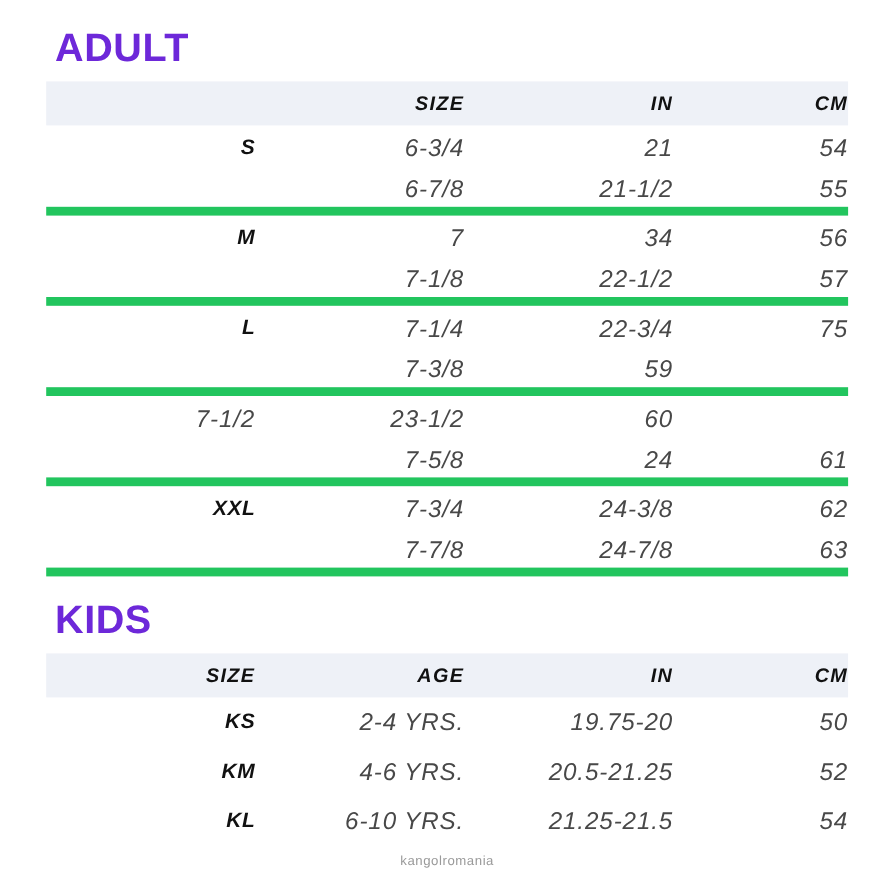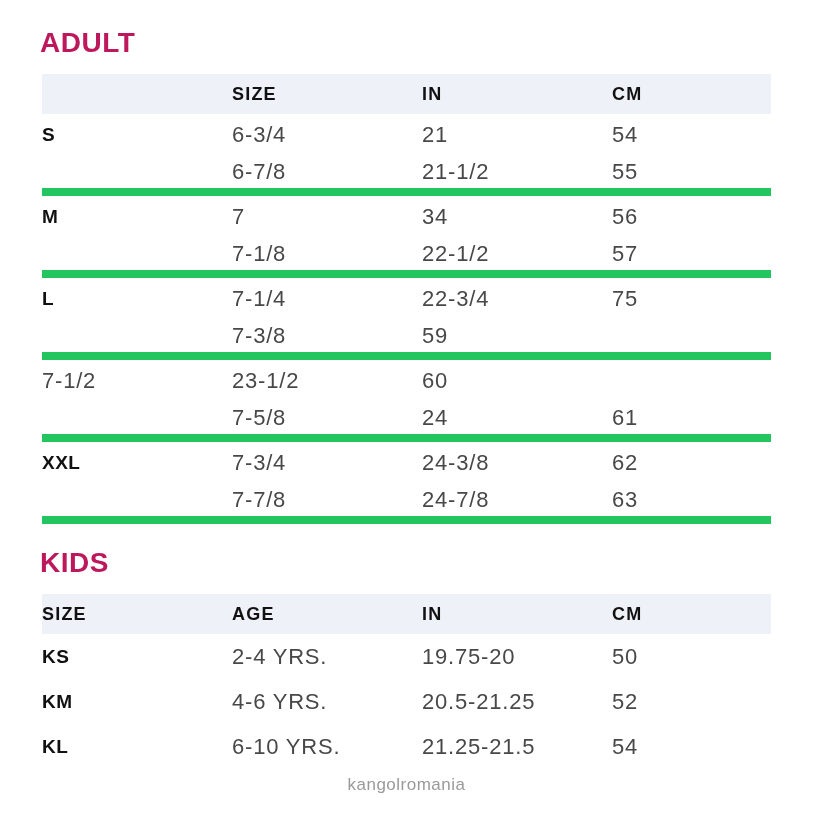--- a/index.html
+++ b/index.html
@@ -4,50 +4,50 @@
 <style>
   * { box-sizing: border-box; }
   html, body { margin: 0; padding: 0; background: #ffffff; }
   body {
     width: 814px; height: 814px; overflow: hidden;
     font-family: "Liberation Sans", "DejaVu Sans", sans-serif;
   }
   .page { width: 814px; height: 814px; padding-top: 28px; }
 
   .section-title {
-    margin: 0 0 17px 40px;
-    font-size: 28px; line-height: 29px; font-weight: 800;
-    letter-spacing: 0.5px; color: #be185d;
+    margin: 0 0 17px 50px;
+    font-size: 36px; line-height: 29px; font-weight: 800;
+    letter-spacing: 0.5px; color: #6d28d9;
   }
   .section-title.kids { margin-top: 24px; }
 
   .table { margin-left: 42px; width: 729px; }
 
   .thead, .trow {
     display: grid;
     grid-template-columns: 190px 190px 190px 159px;
-    align-items: center; text-align: left;
+    align-items: center; text-align: right; font-style: italic;
   }
   .thead {
     height: 40px; background: #eef1f7;
     font-size: 18px; font-weight: 700; letter-spacing: 1.2px; color: #111111;
   }
   .trow {
     height: 41px;
     font-size: 22px; font-weight: 300; letter-spacing: 0.8px; color: #484848;
   }
   .kids-table .trow { height: 45px; }
   .trow.sep { border-bottom: 8px solid #22c55e; }
   .trow .label {
     font-size: 19px; font-weight: 700; letter-spacing: 0.5px; color: #111111;
   }
 
   .footer {
     margin-left: 42px; width: 729px; margin-top: 6px;
-    text-align: center; font-size: 17px; font-weight: 300;
+    text-align: center; font-size: 12px; font-weight: 300;
     letter-spacing: 0.5px; color: #9a9a9a;
   }
 </style>
 </head>
 <body>
 
 <div class="page">
 
   <h1 class="section-title">ADULT</h1>
 

